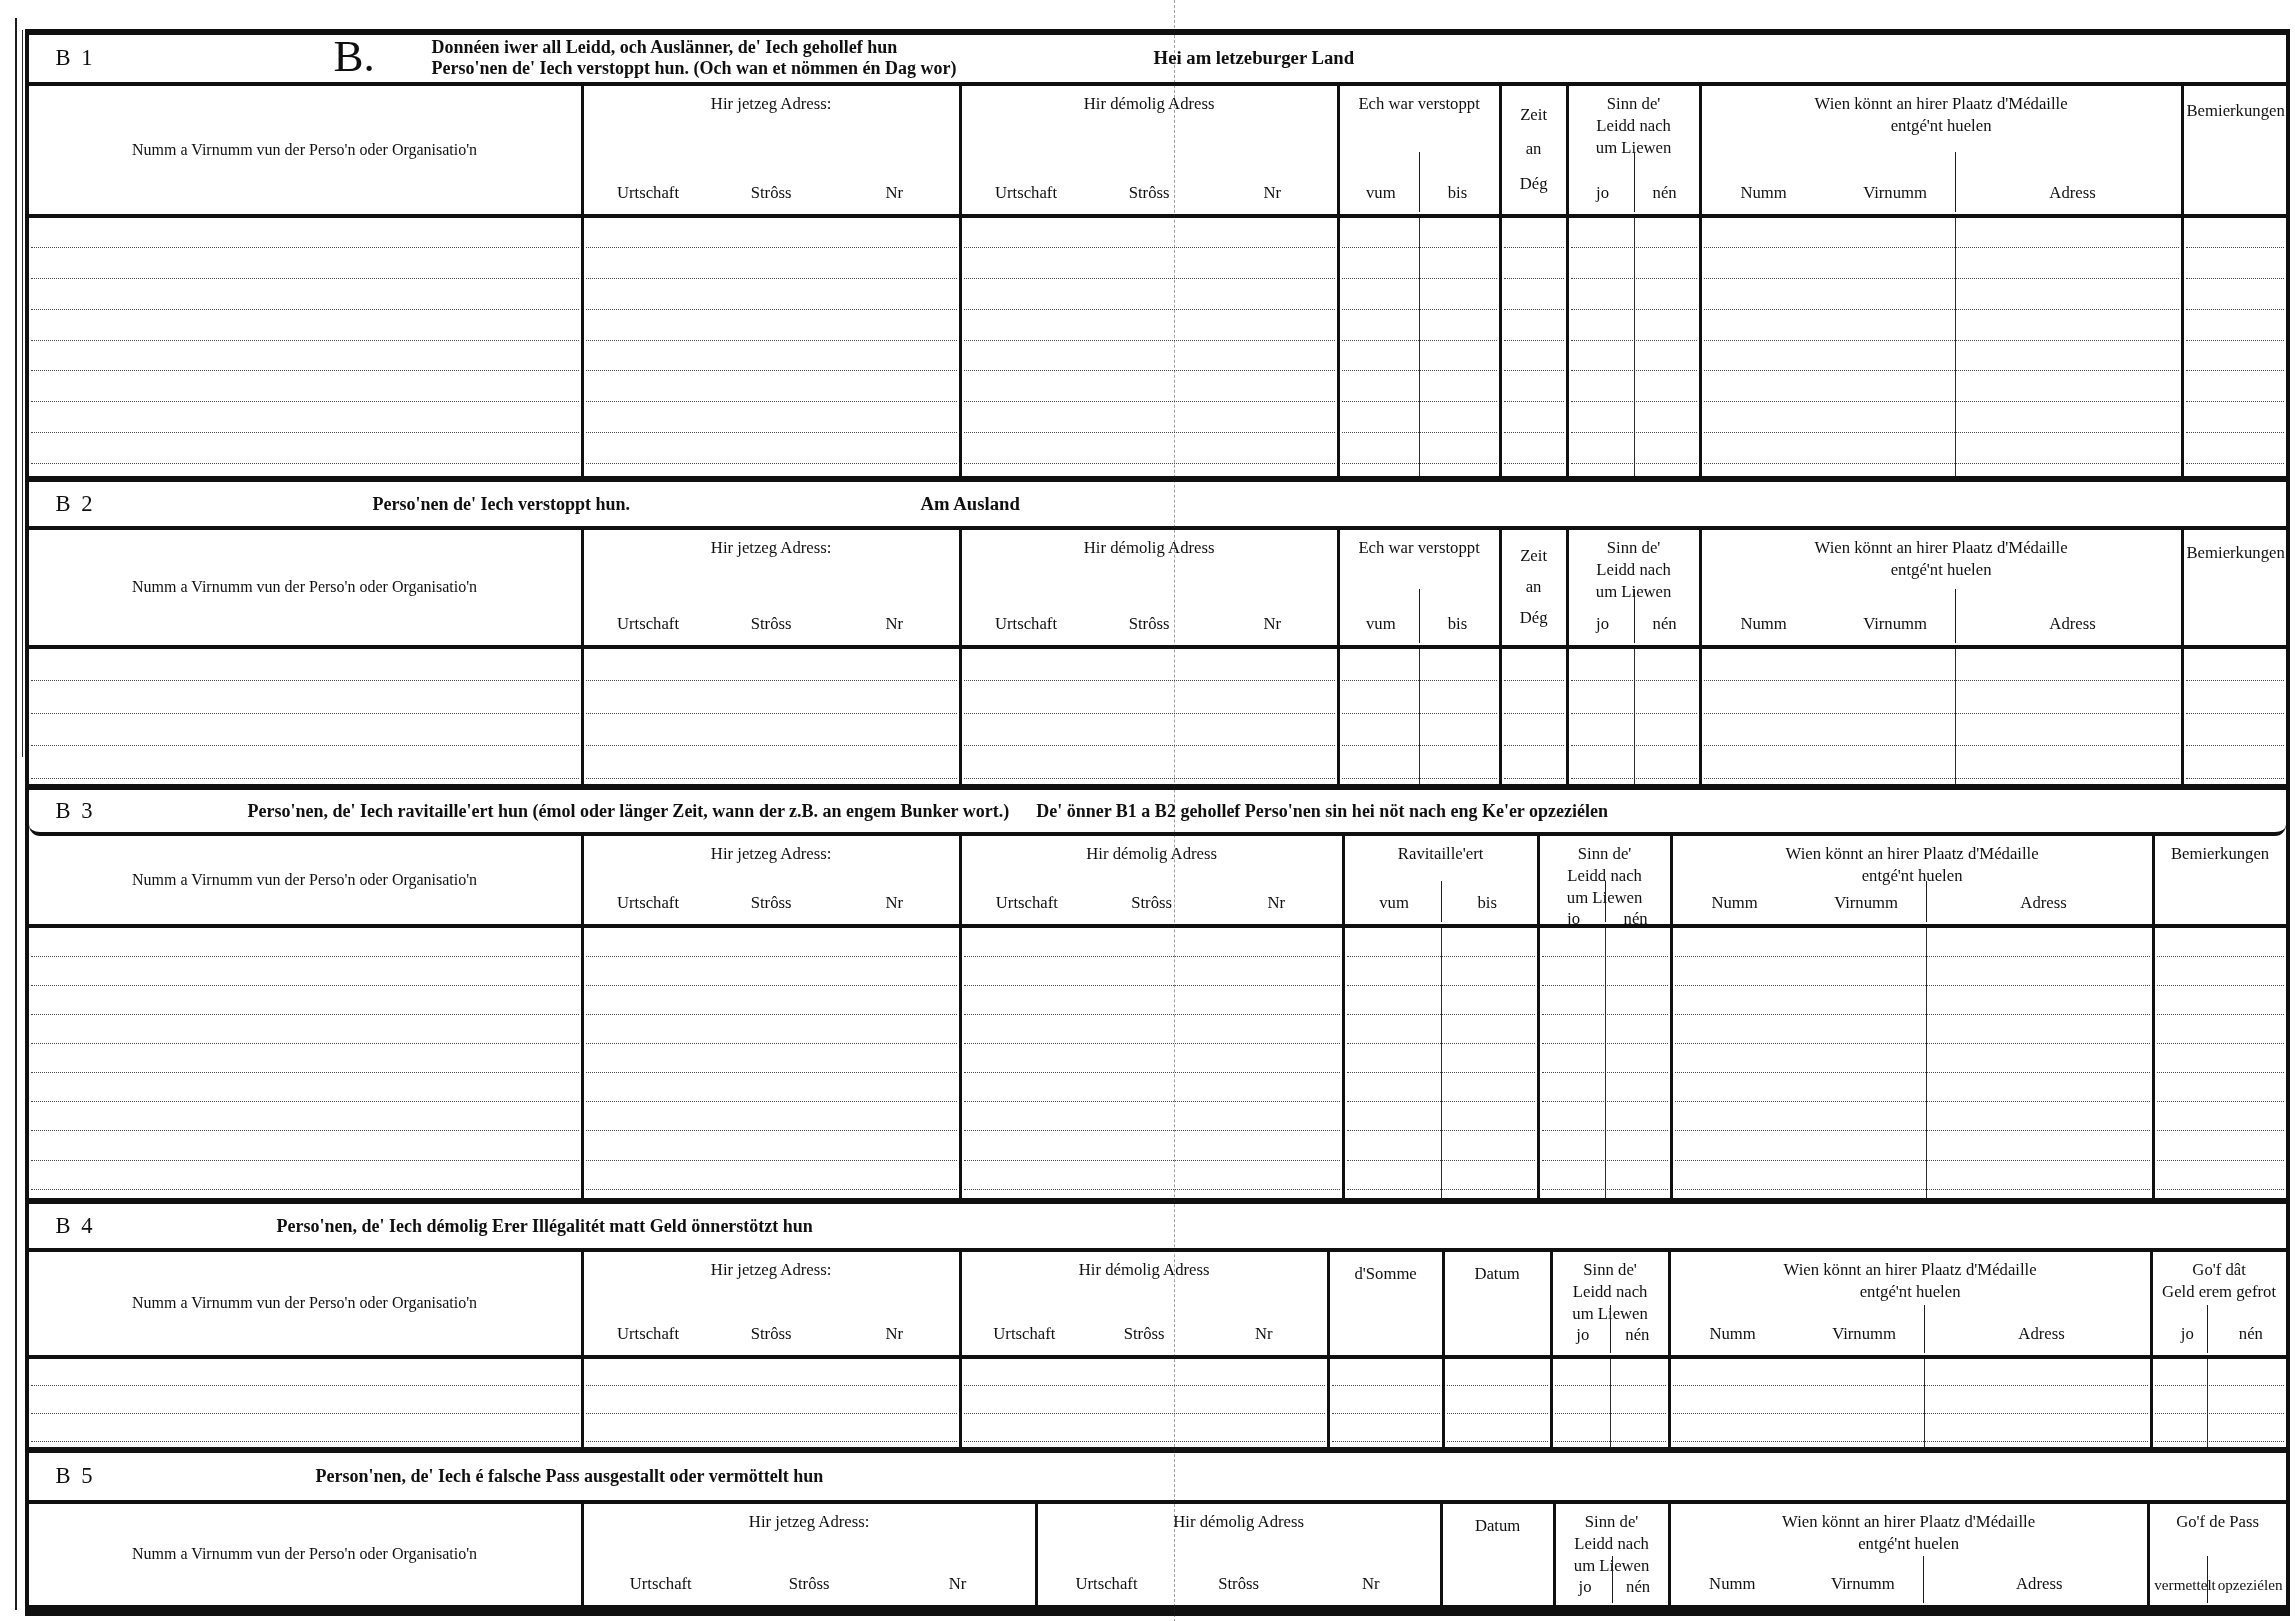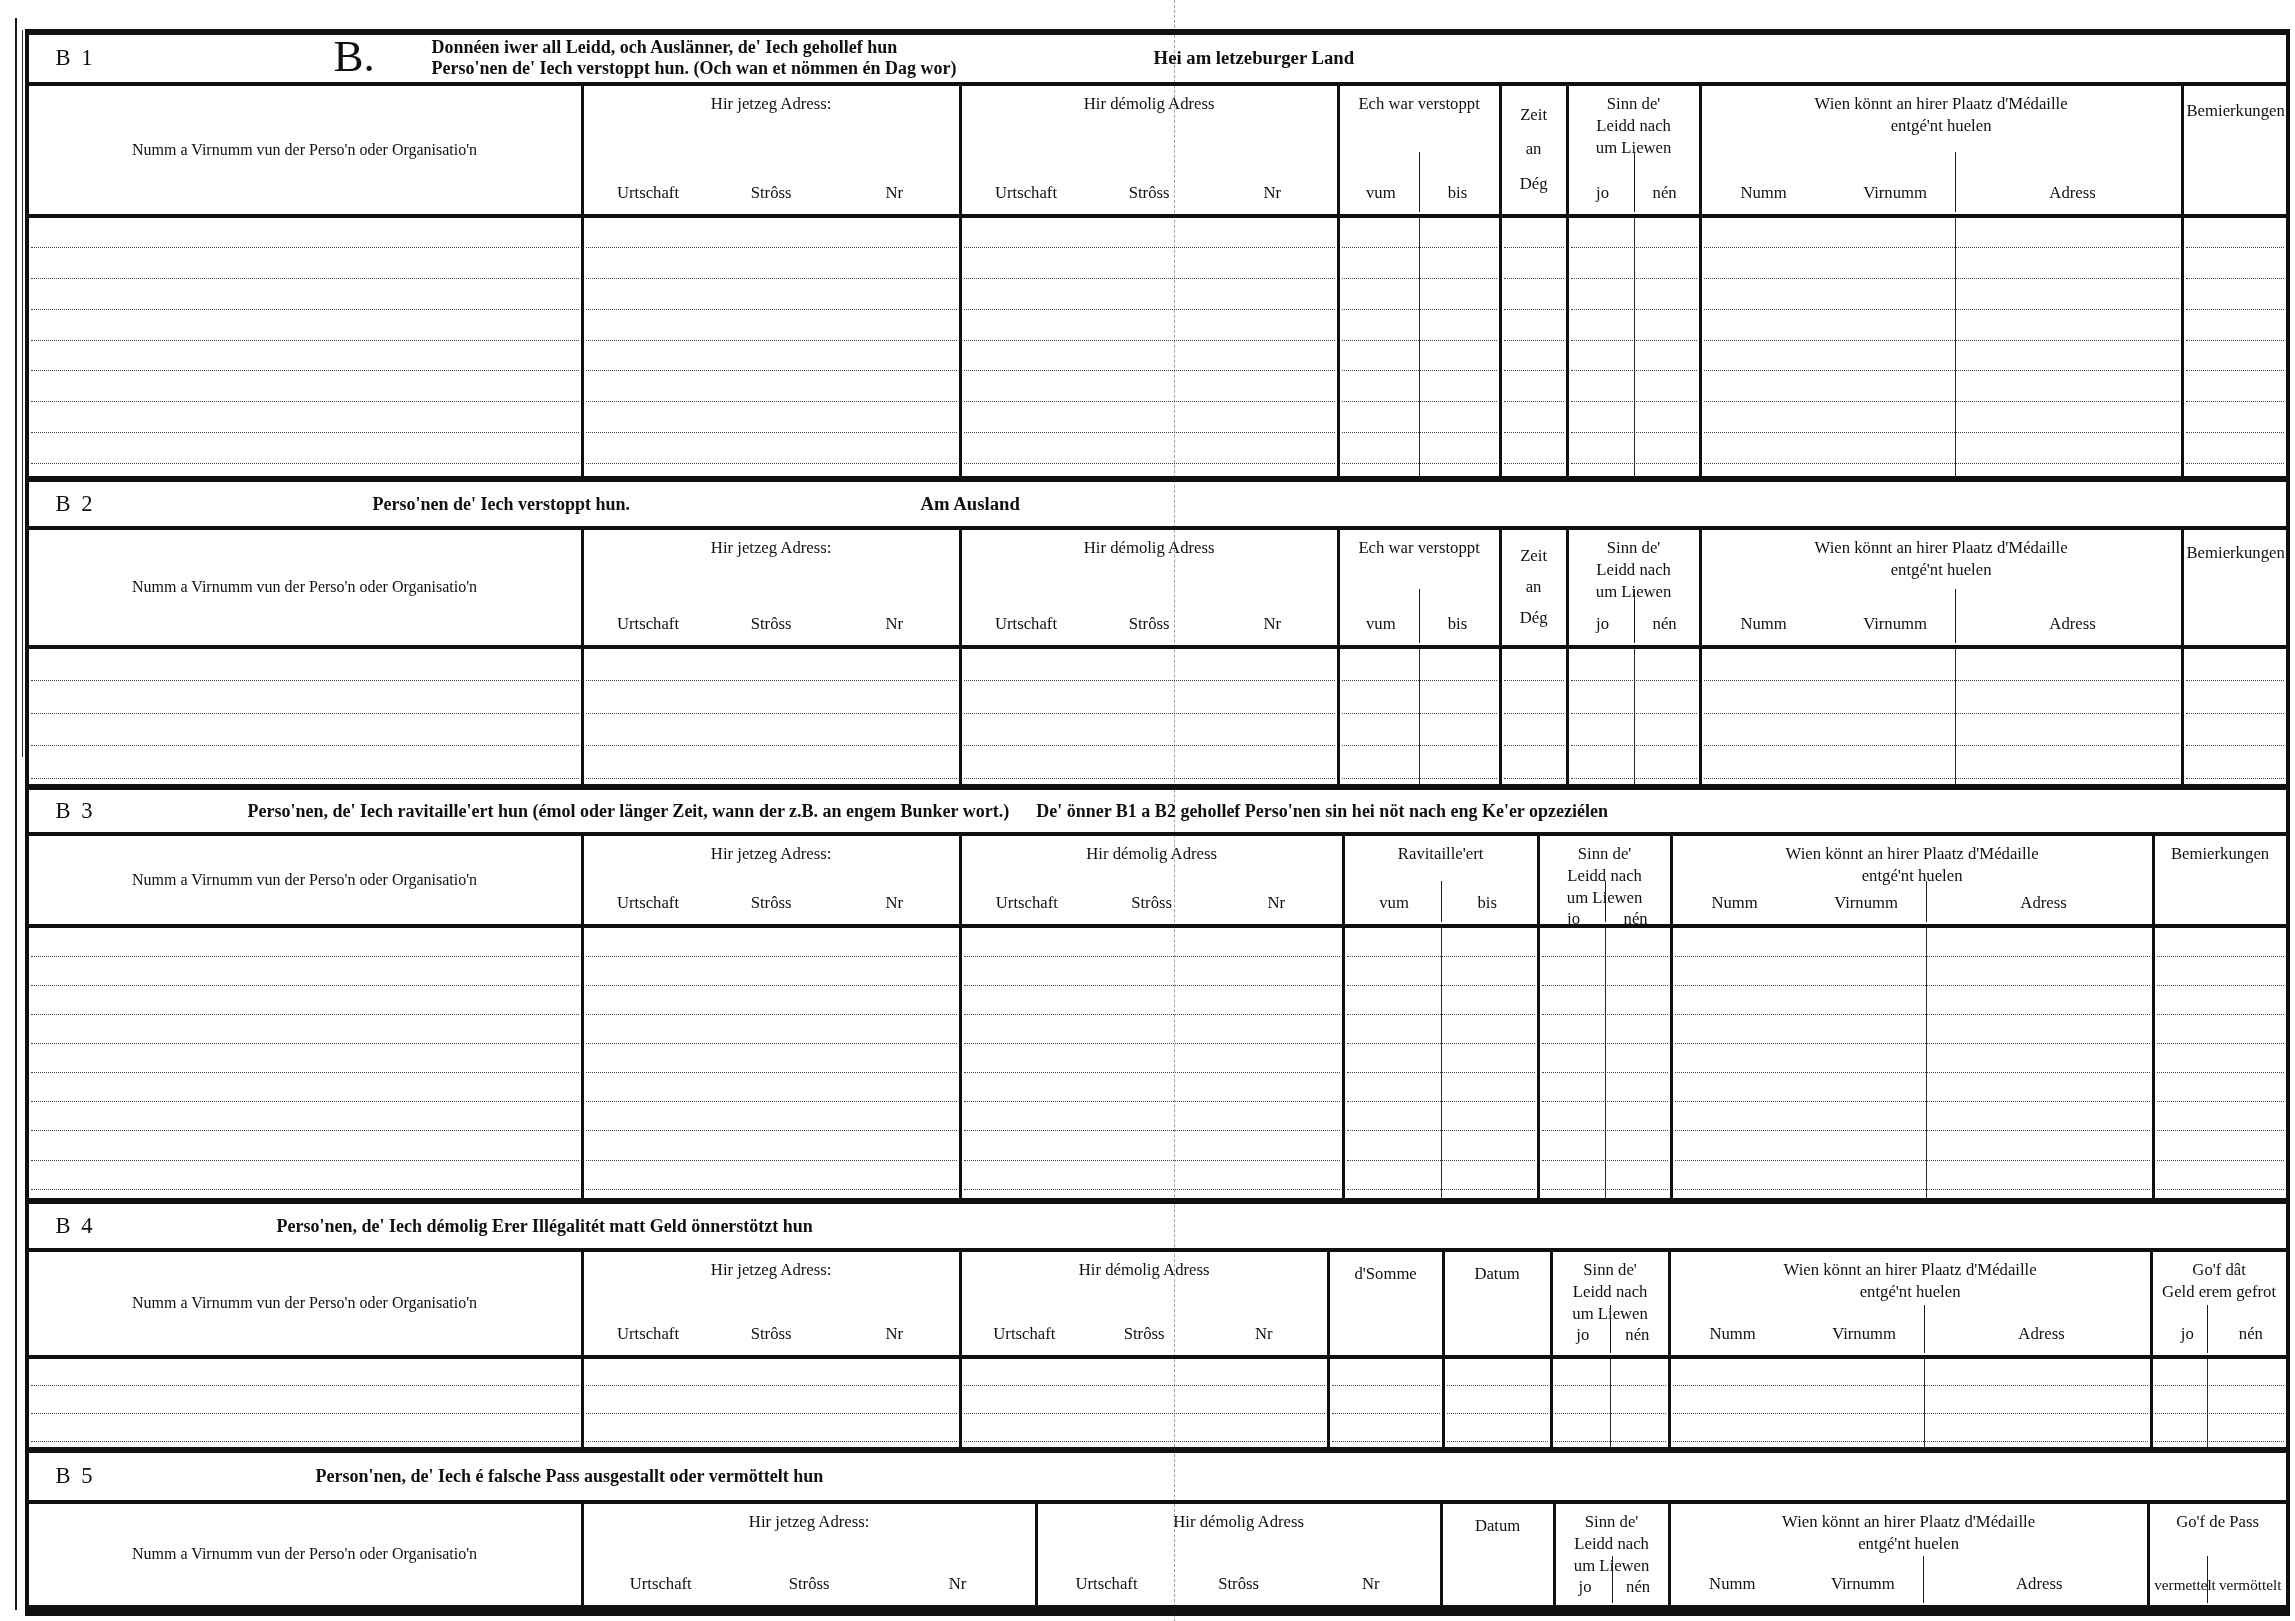--- a/index.html
+++ b/index.html
@@ -20,21 +20,21 @@
     position:absolute; left:24.6px; top:28.5px; width:2265px; box-sizing:border-box;
     border:4.4px solid var(--ink); border-top-width:6.4px; border-bottom-width:7.4px;
     background:#fff;
   }
 
   .sec{ border-bottom:6.4px solid var(--ink); }
   .sec:last-child{ border-bottom:none; }
 
   
   .titlebar{ position:relative; border-bottom:4.9px solid var(--ink); }
-  .t1{ height:47px; } .t2{ height:44px; } .t3{ height:42px; } .t4{ height:44px; } .t5{ height:47px; }
+  .t1{ height:47px; } .t2{ height:44px; } .t3{ height:42px;border-radius:11px; } .t4{ height:44px; } .t5{ height:47px; }
   .sid{ position:absolute; left:27px; top:50%; transform:translateY(-50%);
         font-size:22.6px; letter-spacing:2.5px; }
   .bigB{ position:absolute; left:305px; top:46%; transform:translateY(-50%);
          font-size:45px; font-weight:400; }
   .desc{ position:absolute; left:403px; top:50%; transform:translateY(-50%);
          font-size:18px; font-weight:bold; line-height:1.18; white-space:nowrap; }
   .desc .dl{ display:block; }
   .tnote{ position:absolute; font-size:18.7px; font-weight:bold; top:50%;
           transform:translateY(-50%); white-space:nowrap; }
   .stitle{ position:absolute; font-size:18px; font-weight:bold; top:50%;
@@ -688,21 +688,21 @@
           <span class="w09">Numm</span>
           <span class="w11">Virnumm</span>
           <span class="w16">Adress</span>
         </div>
         <i class="vs p53"></i>
       </div>
       <div class="cell ch">
         <div class="ct">Go'f de Pass</div>
         <div class="subs narrow">
           <span>vermettelt</span>
-          <span>vermöttelt</span>
+          <span>opzeziélen</span>
         </div>
         <i class="vs p42"></i>
       </div>
     </div>
 
   </div>
 
 </div>
 
 <div class="fold"></div>

